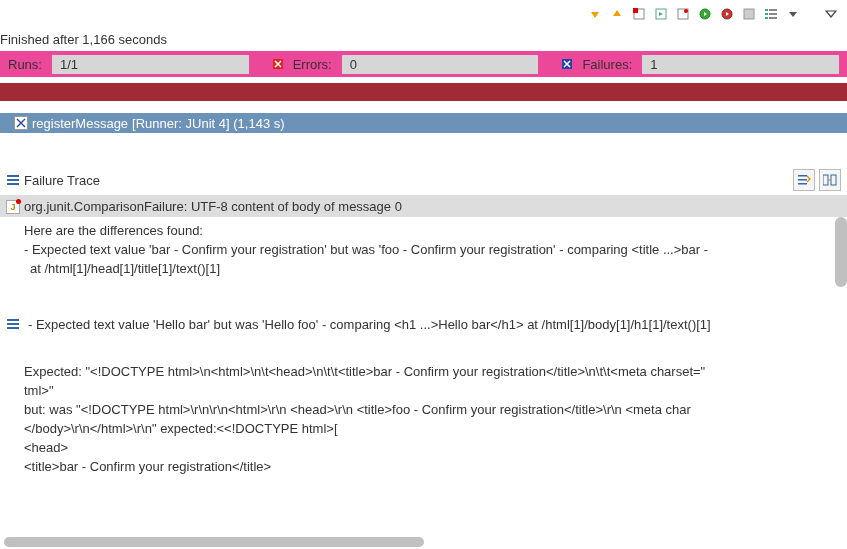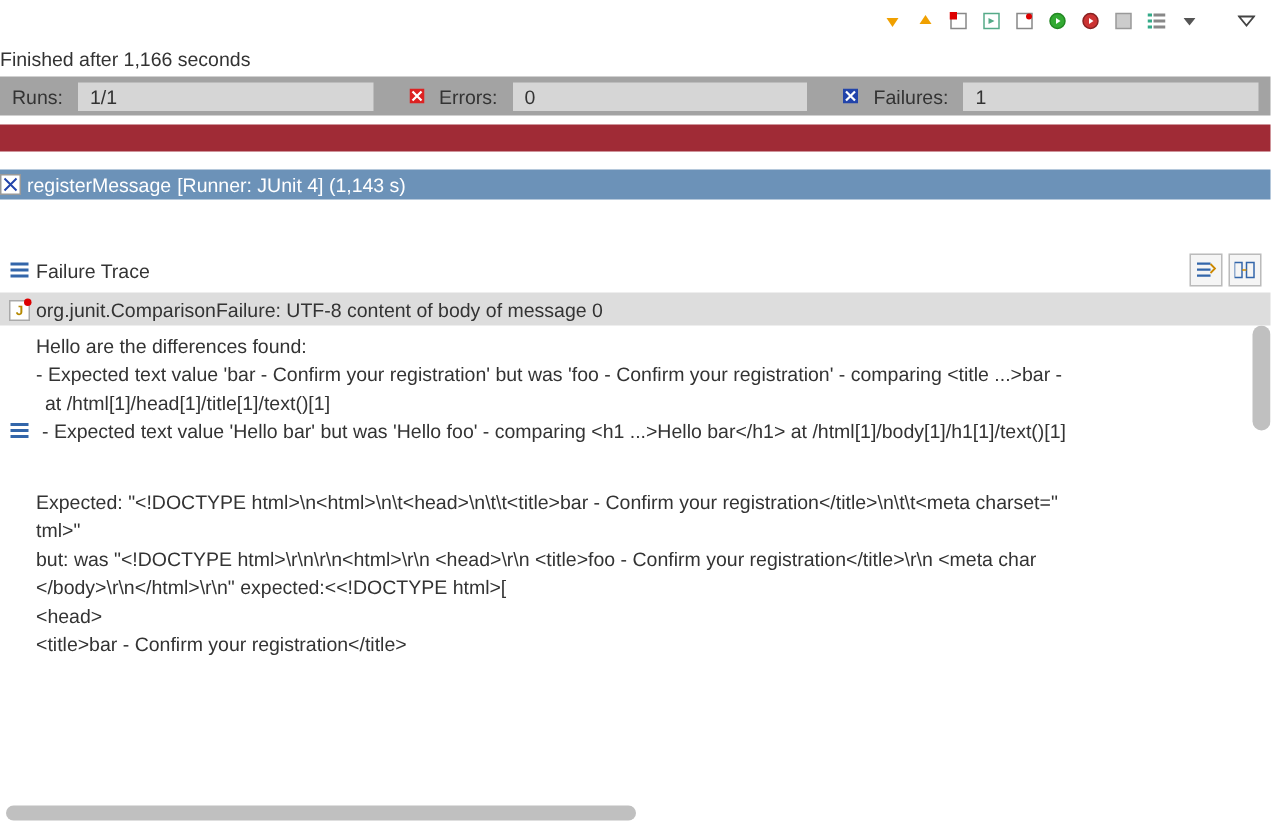--- a/index.html
+++ b/index.html
@@ -1,39 +1,39 @@
 <!DOCTYPE html>
 <html><head>
 <meta charset="utf-8">
 <style>
 * { margin: 0; padding: 0; box-sizing: border-box; }
 body { font-family: "Segoe UI", Arial, sans-serif; font-size: 13px; color: #333; background: #fff; width: 847px; height: 549px; overflow: hidden; display: flex; flex-direction: column; }
 .toolbar { height: 28px; display: flex; align-items: center; justify-content: flex-end; padding: 2px 8px; gap: 6px; }
 .toolbar .spacer { flex: 1; }
 .toolbar-icon { width: 16px; height: 16px; display: flex; align-items: center; justify-content: center; cursor: pointer; }
 .finished-row { padding: 4px 0 4px 0; font-size: 13px; }
-.stats-bar { background: #a3a3a3; height: 26px; display: flex; align-items: center; padding: 0 8px; gap: 8px; }
+.stats-bar { background: #ec4899; height: 26px; display: flex; align-items: center; padding: 0 8px; gap: 8px; }
 .stats-bar .label { color: #333; margin-right: 2px; }
 .stats-bar .val { background: #d6d6d6; padding: 2px 8px; min-width: 30px; display: inline-block; }
 .stats-bar .val.wide { flex: 1; }
 .stats-bar .cross-icon { margin-left: 16px; margin-right: 2px; }
 .redbar { background: #a02b36; height: 18px; margin-top: 6px; }
-.test-row { background: #6c92b8; color: #fff; height: 20px; display: flex; align-items: center; padding: 0 0; margin-top: 12px; gap: 4px; }
+.test-row { background: #6c92b8; color: #fff; height: 20px; display: flex; align-items: center; padding: 0 14px; margin-top: 12px; gap: 4px; }
 .test-row .test-icon { width: 14px; height: 14px; background: #fff; display: inline-flex; align-items: center; justify-content: center; font-size: 8px; color: #2a5; border: 1px solid #999; }
 .failure-header { display: flex; align-items: center; padding: 4px 6px; margin-top: 32px; border-bottom: 1px solid #ddd; }
 .failure-header .title { flex: 1; font-size: 13px; }
 .failure-header .btn { width: 22px; height: 22px; border: 1px solid #bbb; background: #f5f5f5; margin-left: 4px; display: flex; align-items: center; justify-content: center; cursor: pointer; }
 .stack-icon { width: 14px; height: 14px; display: inline-flex; align-items: center; justify-content: center; margin-right: 4px; }
 .trace-first-row { background: #ddd; padding: 3px 6px; display: flex; align-items: center; gap: 4px; }
 .j-badge { width: 14px; height: 14px; background: #fff; border: 1px solid #aaa; display: inline-flex; align-items: center; justify-content: center; font-size: 9px; color: #b58900; font-weight: bold; position: relative; }
 .j-badge::after { content: ""; position: absolute; top: -2px; right: -2px; width: 5px; height: 5px; background: #d00; border-radius: 50%; }
 .trace-body { flex: 1; overflow: auto; padding: 4px 6px; position: relative; }
 .trace-line { padding: 2px 0 2px 18px; white-space: nowrap; }
 .trace-line.indented1 { padding-left: 24px; }
-.trace-line.with-icon { display: flex; align-items: flex-start; gap: 4px; padding-left: 0; }
+.trace-line.with-icon { display: flex; align-items: flex-start; gap: 4px; padding-left: 0; margin-top: 37px; }
 .trace-line.with-icon .txt { flex: 1; }
 .scrollbar-right { position: absolute; right: 0; top: 0; width: 12px; height: 70px; background: #c0c0c0; border-radius: 6px; }
 .scrollbar-bottom { height: 12px; background: transparent; padding: 0 4px; }
 .scrollbar-bottom .thumb { width: 420px; height: 10px; background: #c0c0c0; border-radius: 5px; }
 svg { display: block; }
 </style>
 </head>
 <body>
 
 <div class="toolbar">
@@ -168,21 +168,21 @@
     </span>
 </div>
 
 <div class="trace-first-row">
   <span class="j-badge">J</span>
   <span>org.junit.ComparisonFailure: UTF-8 content of body of message 0</span>
 </div>
 
 <div class="trace-body">
   <div class="scrollbar-right"></div>
-  <div class="trace-line">Hello are the differences found:</div>
+  <div class="trace-line">Here are the differences found:</div>
   <div class="trace-line"> - Expected text value 'bar - Confirm your registration' but was 'foo - Confirm your registration' - comparing &lt;title ...&gt;bar -</div>
   <div class="trace-line indented1">at /html[1]/head[1]/title[1]/text()[1]</div>
   <div class="trace-line with-icon">
     <span class="stack-icon">
         <svg width="14" height="14">
           <rect x="1" y="2" width="12" height="2" fill="#36a"></rect>
           <rect x="1" y="6" width="12" height="2" fill="#36a"></rect>
           <rect x="1" y="10" width="12" height="2" fill="#36a"></rect>
         </svg>
       </span>

